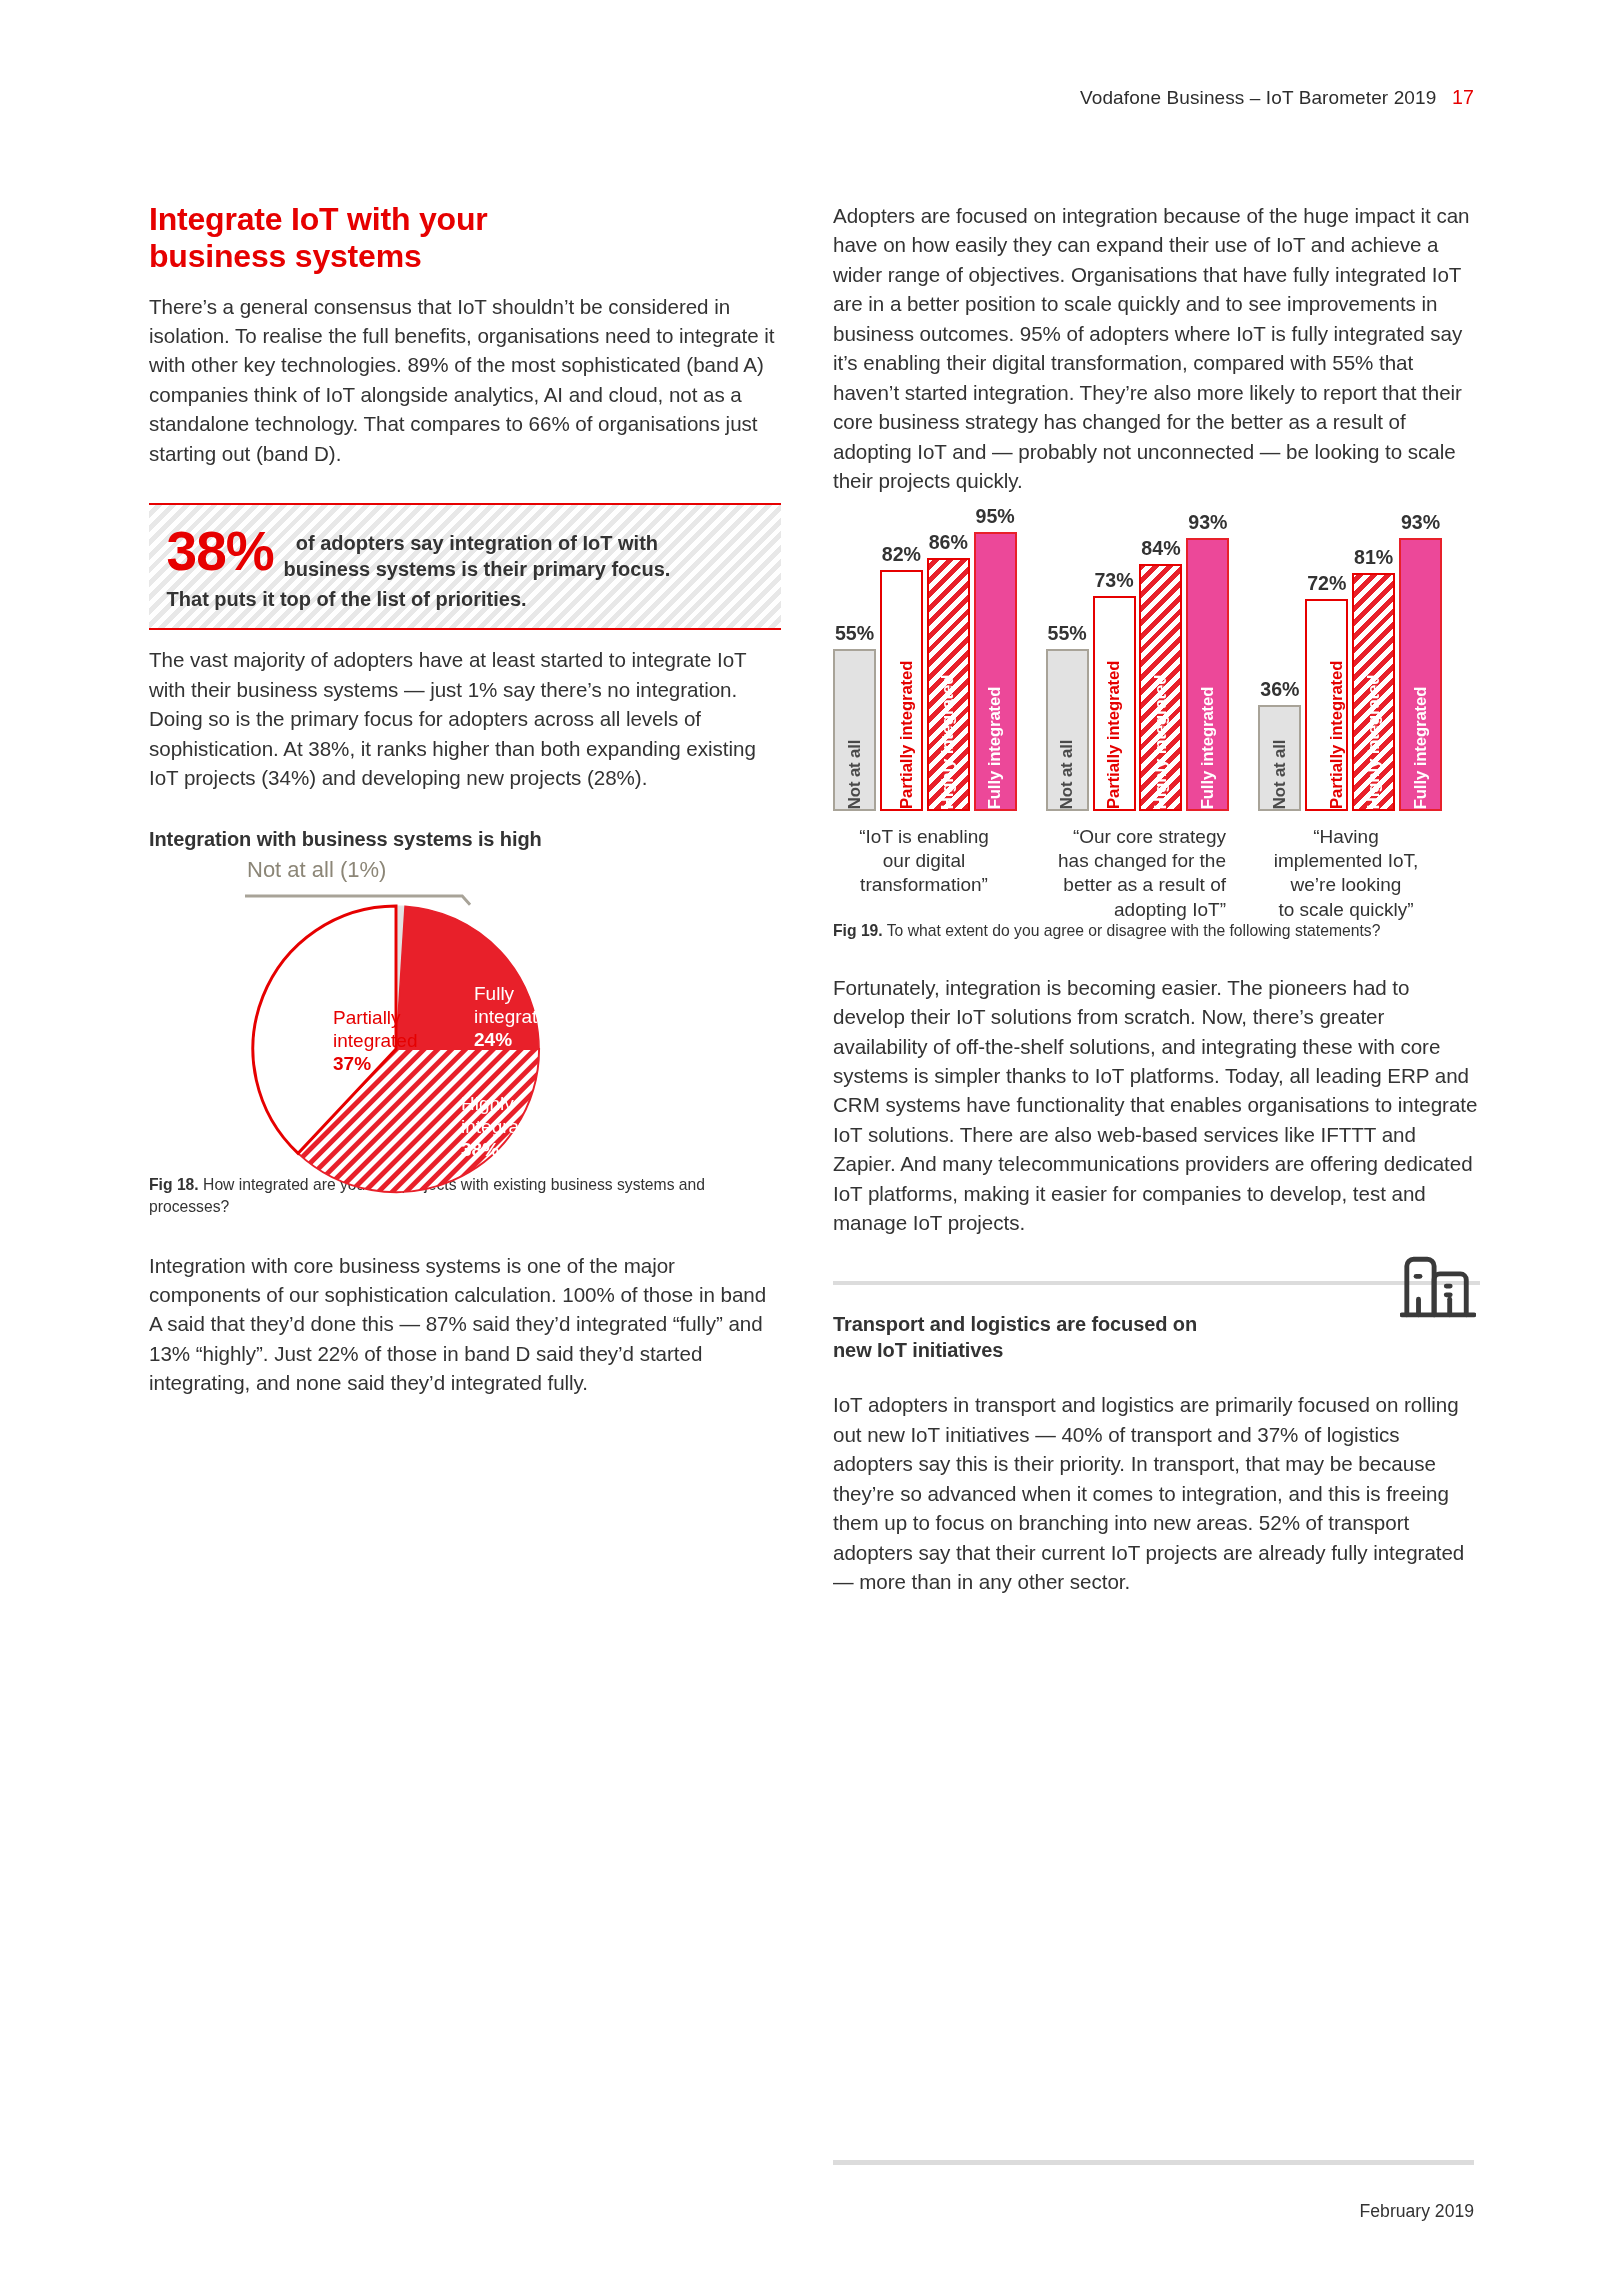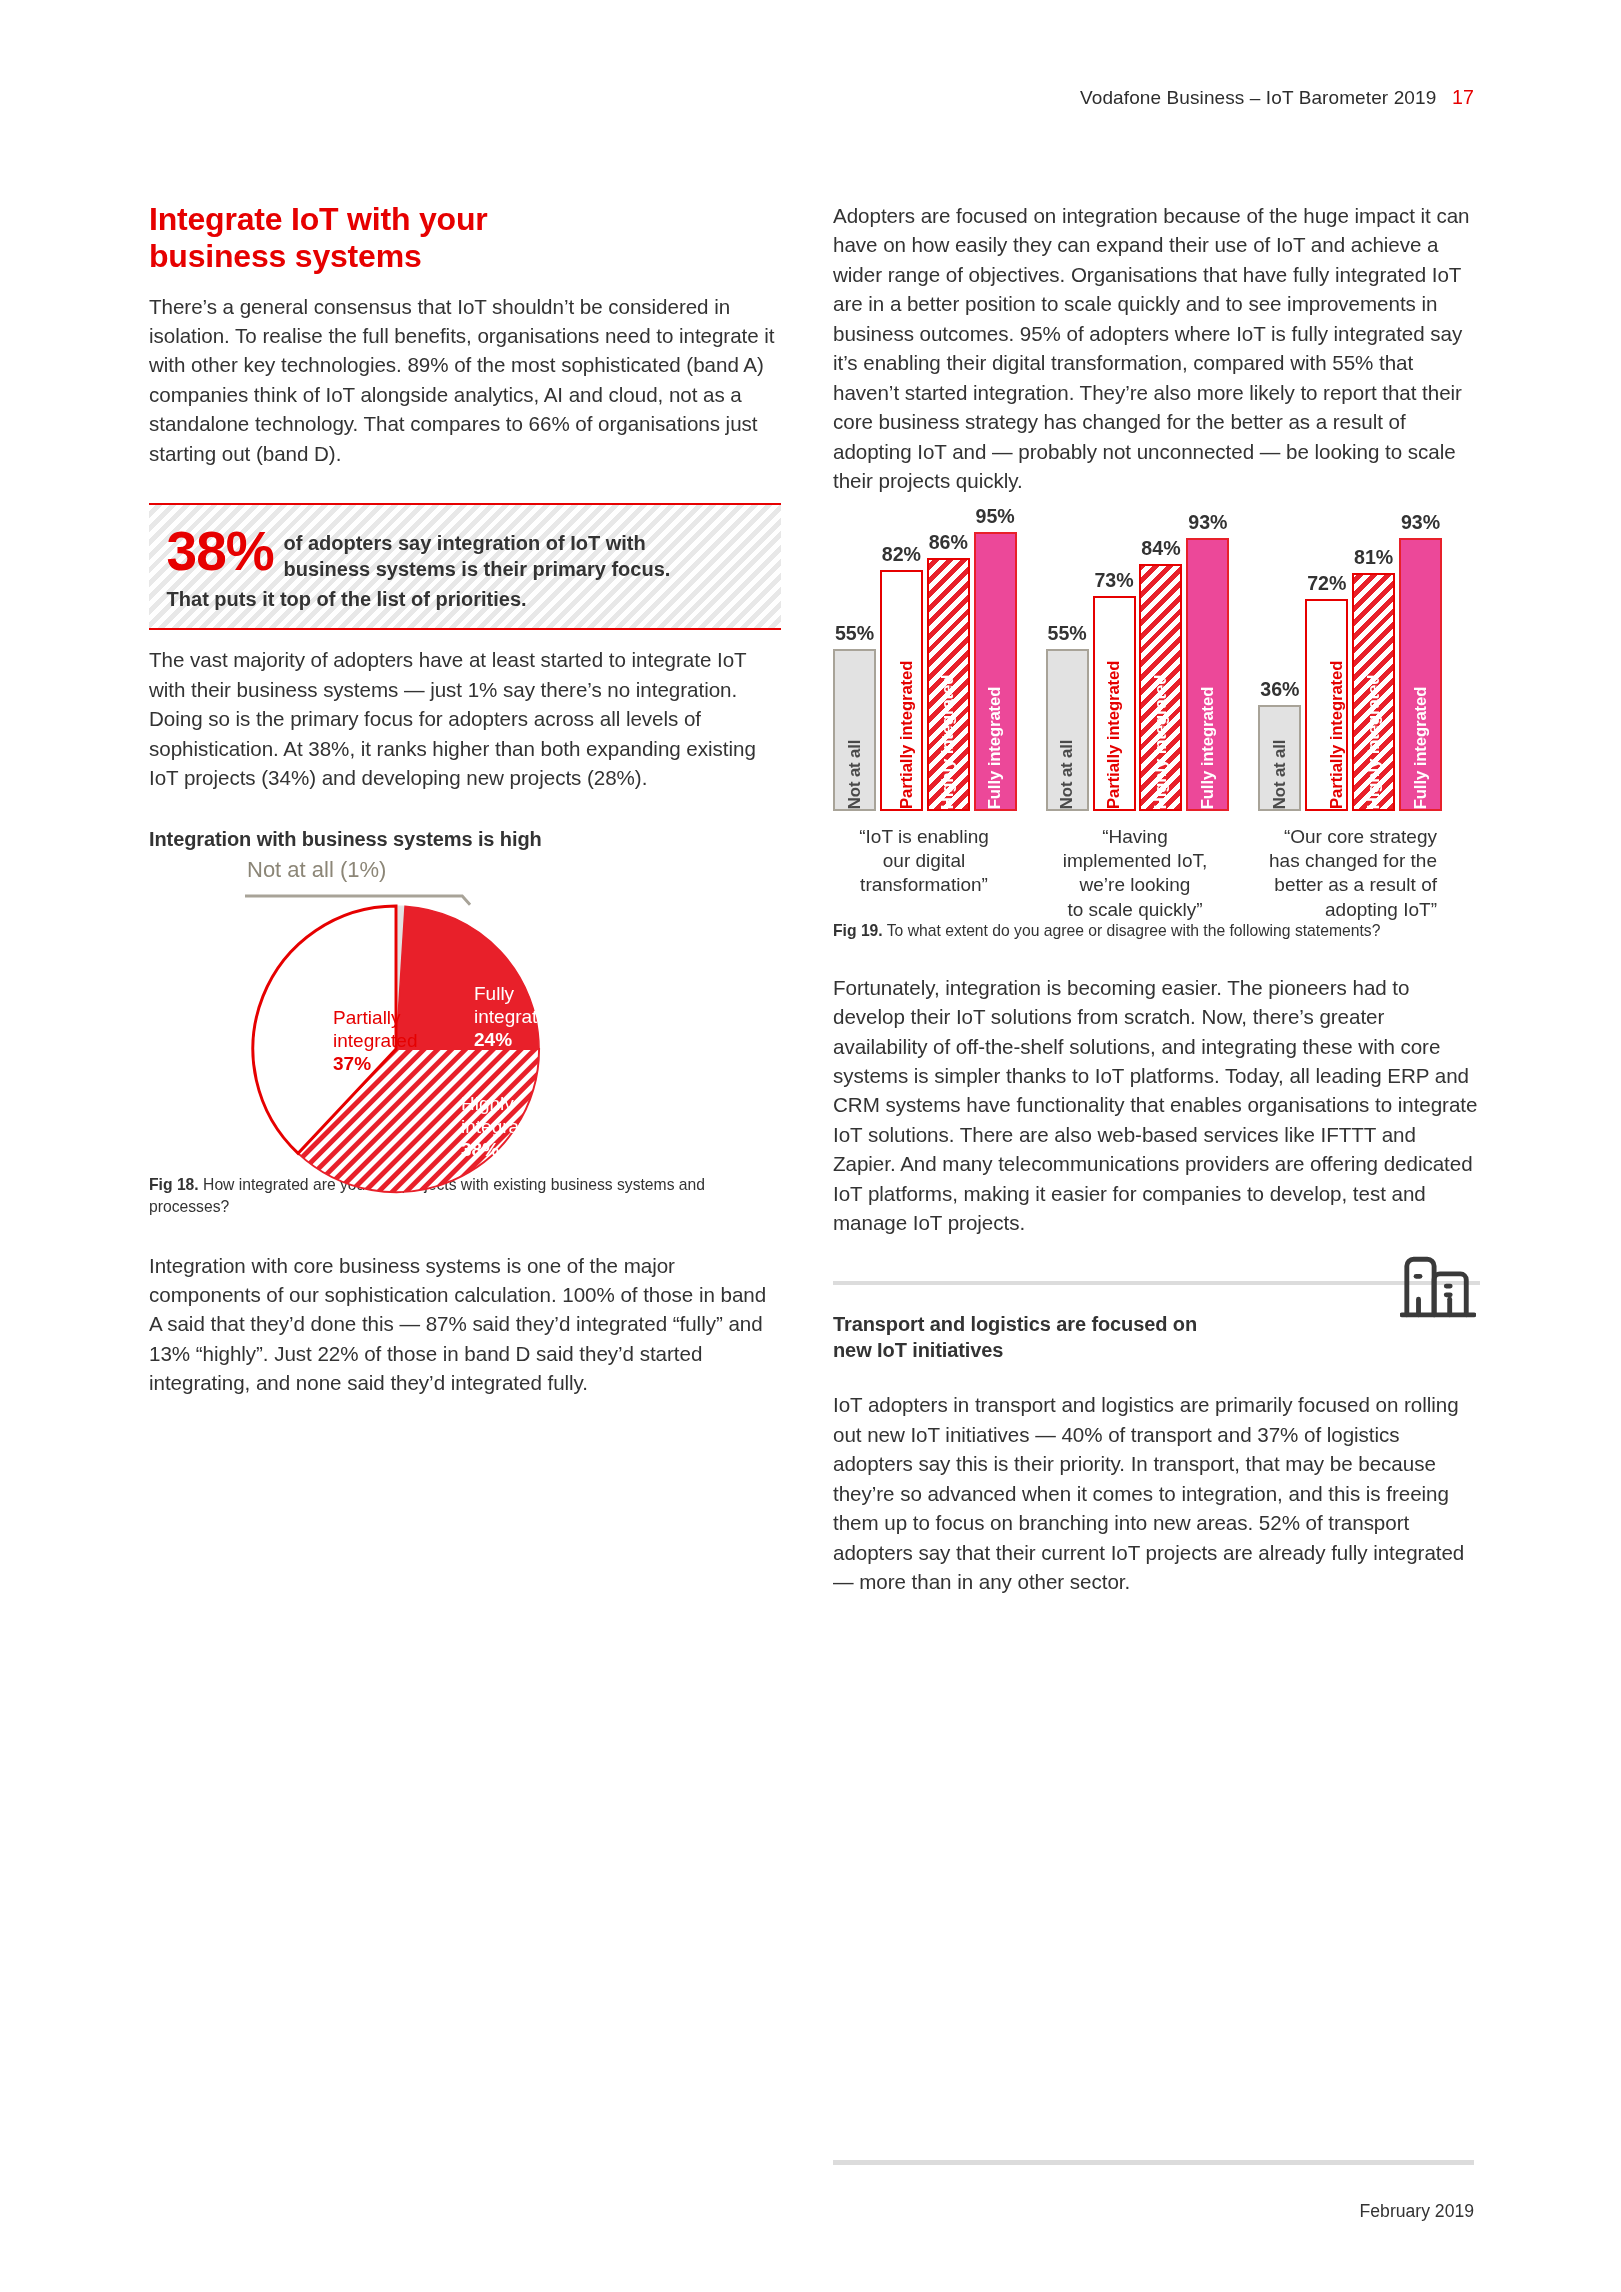--- a/index.html
+++ b/index.html
@@ -69,20 +69,21 @@
     line-height: .88;
     letter-spacing: -1px;
     white-space: nowrap;
   }
   .stat-text {
     font-size: 20px;
     font-weight: bold;
     line-height: 1.32;
     color: #333;
     padding-top: 2.9px;
+    text-align: center;
   }
   .stat-text2 {
     font-size: 20px;
     font-weight: bold;
     line-height: 1.32;
     color: #333;
     margin-top: 3.9px;
   }
 
   
@@ -350,31 +351,31 @@
         </div>
 
       </div>
 
       <div class="group-captions">
         <div class="group-caption gc0">
           <span>“IoT is enabling</span><br>
           <span>our digital</span><br>
           <span>transformation”</span>
         </div>
+        <div class="group-caption gc1">
+          <span>“Our core strategy</span><br>
+          <span>has changed for the</span><br>
+          <span>better as a result of</span><br>
+          <span>adopting IoT”</span>
+        </div>
         <div class="group-caption gc2">
           <span>“Having</span><br>
           <span>implemented IoT,</span><br>
           <span>we’re looking</span><br>
           <span>to scale quickly”</span>
-        </div>
-        <div class="group-caption gc1">
-          <span>“Our core strategy</span><br>
-          <span>has changed for the</span><br>
-          <span>better as a result of</span><br>
-          <span>adopting IoT”</span>
         </div>
       </div>
     </div>
 
     <div class="fig-caption" style="margin-top:80px;">
       <b>Fig 19.</b>
       <span>To what extent do you agree or disagree with the following statements?</span>
     </div>
 
     <p class="body" style="margin-top:31px;">Fortunately, integration is becoming easier. The pioneers had to develop their IoT solutions from scratch. Now, there’s greater availability of off-the-shelf solutions, and integrating these with core systems is simpler thanks to IoT platforms. Today, all leading ERP and CRM systems have functionality that enables organisations to integrate IoT solutions. There are also web-based services like IFTTT and Zapier. And many telecommunications providers are offering dedicated IoT platforms, making it easier for companies to develop, test and manage IoT projects.</p>

